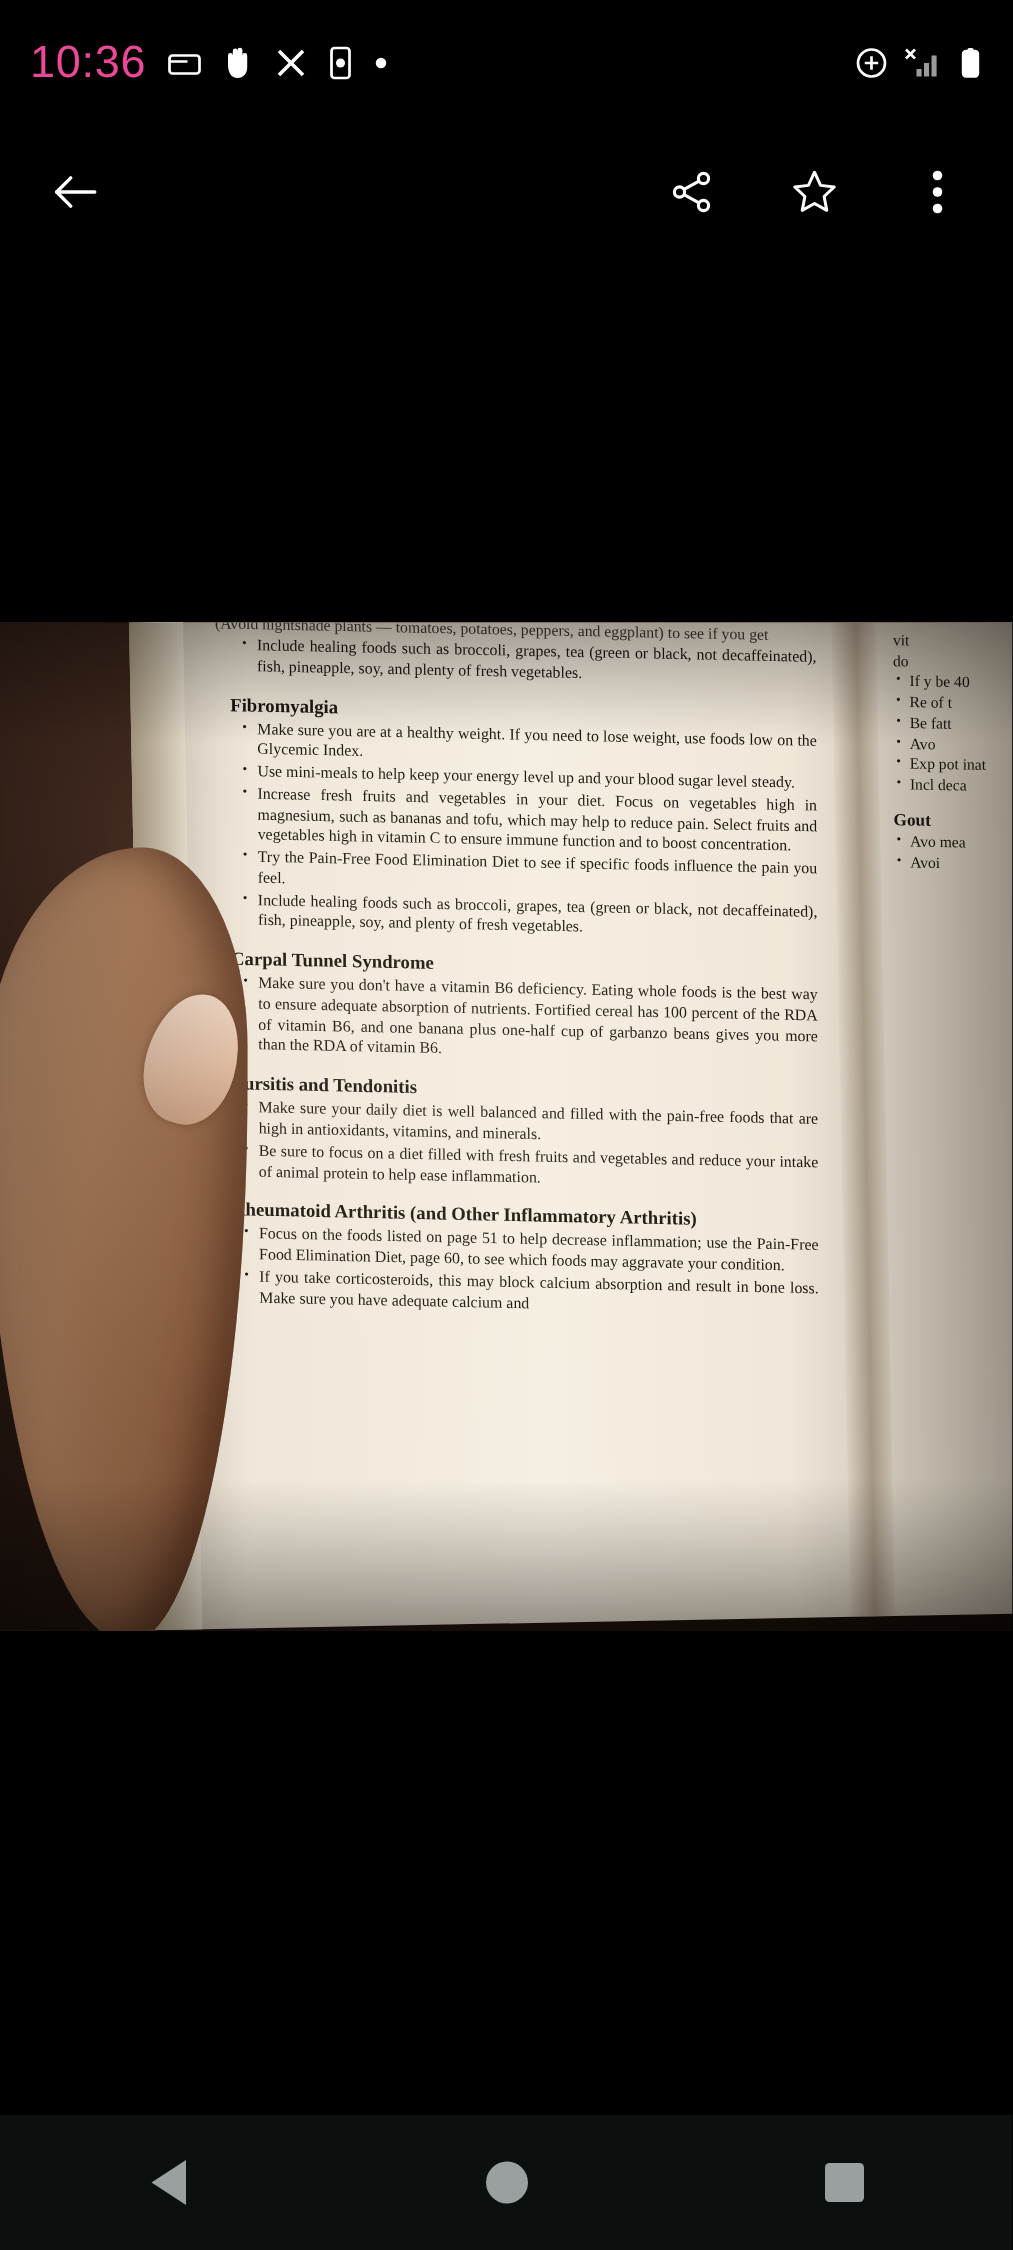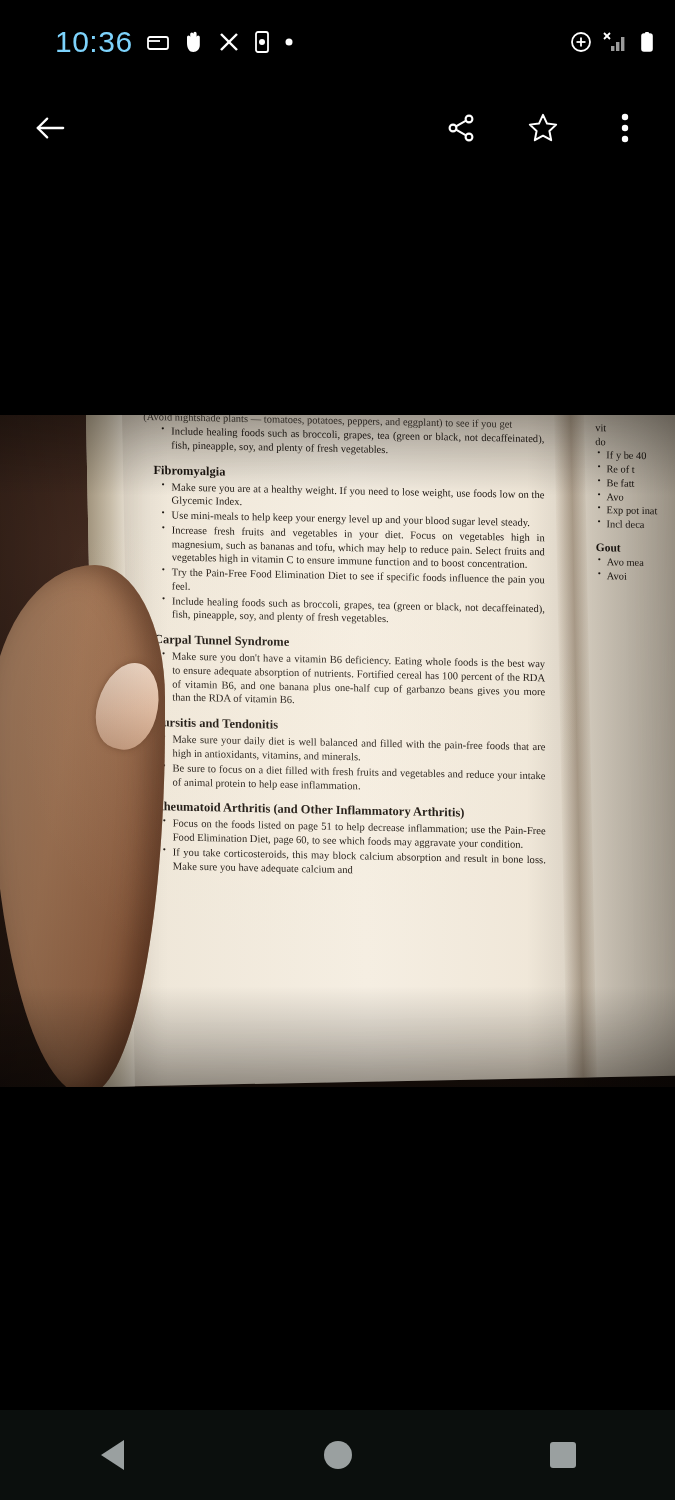--- a/index.html
+++ b/index.html
@@ -31,22 +31,21 @@
   }
   .status-left {
     display: flex;
     align-items: center;
     gap: 13px;
   }
   .clock {
     font-size: 30px;
     font-weight: 400;
     letter-spacing: 0.5px;
-    color: #7dd3fc;
-    margin-left: 35px;
+    color: #ec4899;
   }
   .status-icon {
     display: inline-flex;
     align-items: center;
     justify-content: center;
     color: #fff;
   }
   .status-right {
     display: flex;
     align-items: center;

